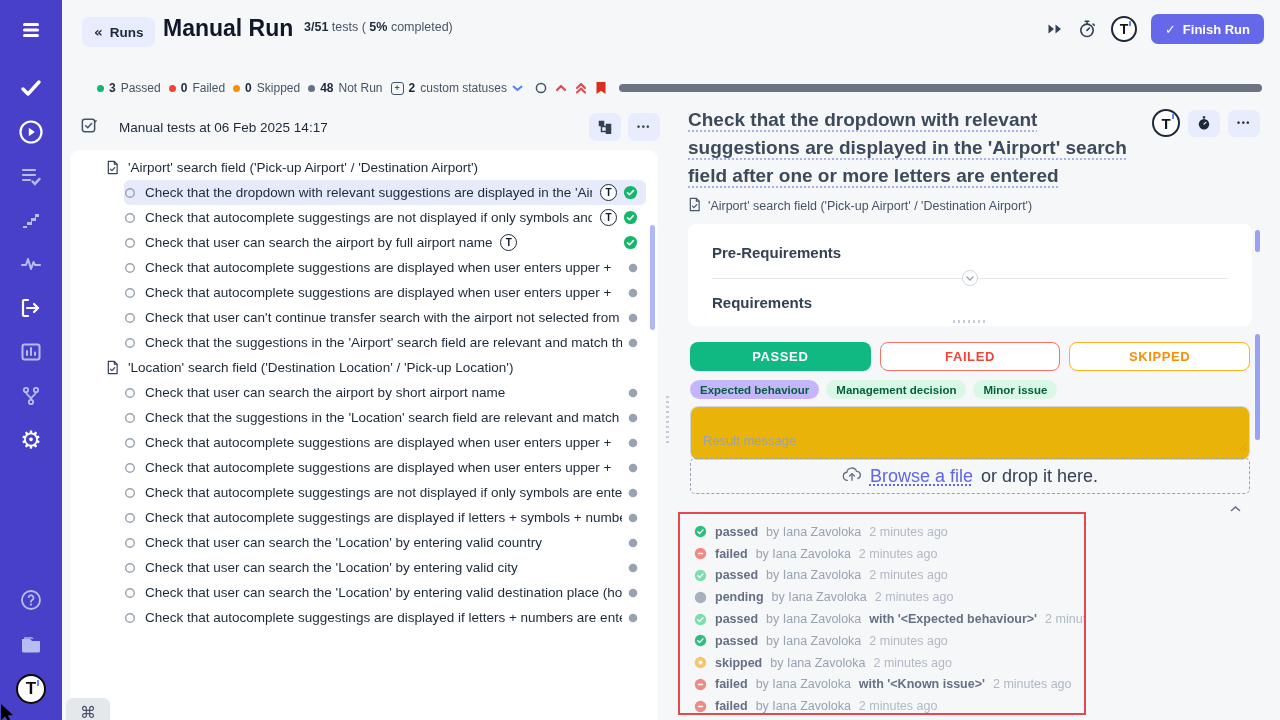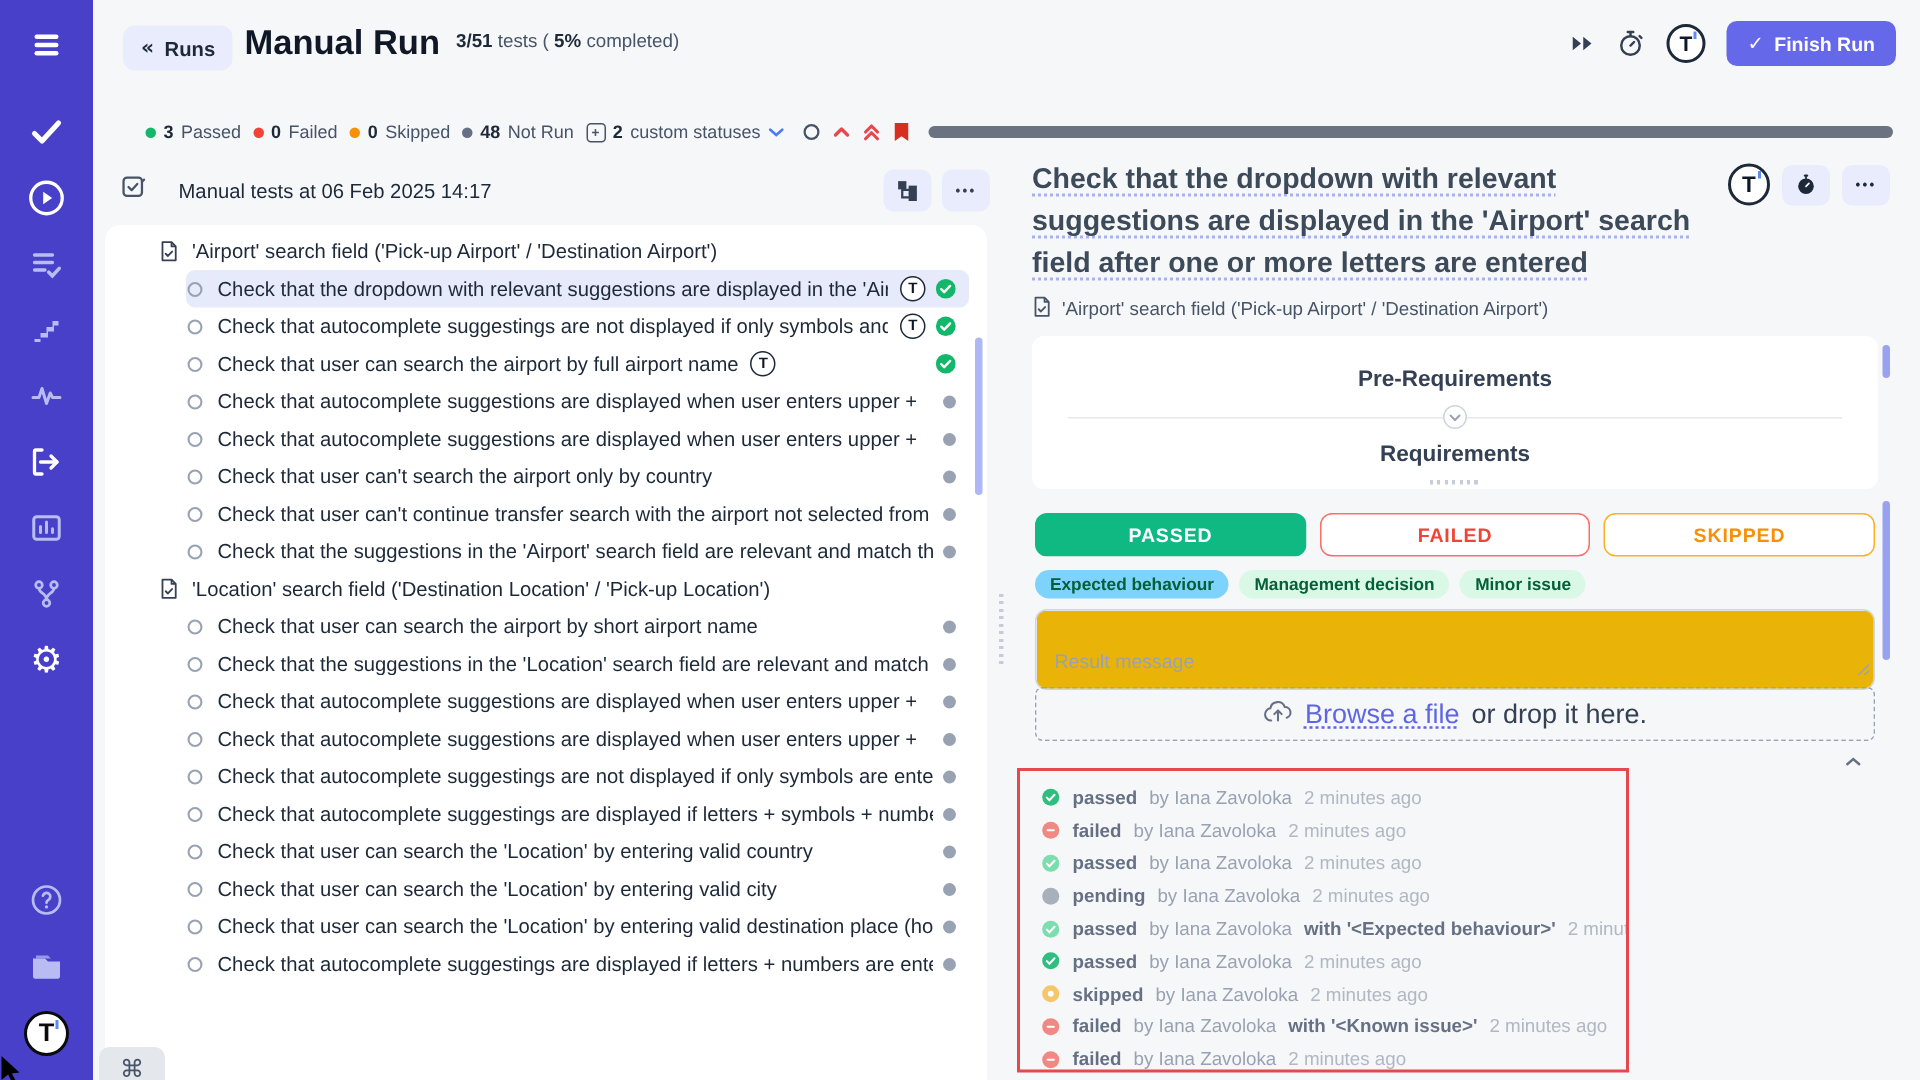--- a/index.html
+++ b/index.html
@@ -83,42 +83,42 @@
   .tlogo-md { width:28px; height:28px; border-radius:50%; background:#fff; border:2px solid #1D2939;
     display:flex; align-items:center; justify-content:center; font-weight:800; font-size:15px; color:#101828;
     position:relative; cursor:pointer; }
   .tlogo-md::after{ content:""; position:absolute; right:4px; top:3px; width:2px; height:5px; background:#5F8BFA; }
   .lav-btn { width:32px; height:27px; background:#E9ECFC; border:none; border-radius:7px;
     display:flex; align-items:center; justify-content:center; color:#1D2939; cursor:pointer; }
   .crumb { position:absolute; left:688px; top:197px; display:flex; align-items:center; gap:7px;
     font-size:12.5px; color:#475467; }
   .req-card { position:absolute; left:688px; top:224px; width:564px; height:102px; background:#fff;
     border-radius:8px; padding:20px 24px 0; }
-  .req-h { font-size:15px; font-weight:700; color:#344054;text-align:center; }
+  .req-h { font-size:15px; font-weight:700; color:#344054; }
   .req-divider { position:relative; height:1px; background:#E4E7EC; margin:17px 0 15px; }
   .req-divider .knob { position:absolute; left:50%; top:-8px; width:16px; height:16px; margin-left:-8px;
     border:1px solid #D0D5DD; background:#fff; border-radius:50%; display:flex; align-items:center;
     justify-content:center; color:#98A2B3; cursor:pointer; }
   .drag-dots-h { position:absolute; left:50%; bottom:3px; width:34px; height:3px; margin-left:-17px;
     background:repeating-linear-gradient(to right,#C6CCDA 0 2px,transparent 2px 5px); }
   .v-handle { position:absolute; left:666px; top:396px; width:3px; height:50px;
     background:repeating-linear-gradient(to bottom,#C6CCDA 0 2px,transparent 2px 5px); }
   .scroll-thumb { position:absolute; width:5px; background:#98A2F0; border-radius:3px; }
 
   .verdict-row { position:absolute; left:690px; top:342px; width:560px; display:flex; gap:9px; }
   .verdict { flex:1; height:29px; border-radius:8px; font-size:13px; font-weight:700; letter-spacing:.6px;
     display:flex; align-items:center; justify-content:center; cursor:pointer; border:1.5px solid transparent; }
   .verdict.passed { background:#10B981; color:#fff; }
   .verdict.failed { background:#fff; color:#F04438; border-color:#F97066; }
   .verdict.skipped { background:#fff; color:#F79009; border-color:#FDB022; }
 
   .tags-row { position:absolute; left:690px; top:380px; display:flex; gap:7px; }
   .tag { height:19px; border-radius:10px; padding:0 10px; font-size:11.5px; font-weight:700;
     display:flex; align-items:center; color:#05603A; cursor:pointer; }
-  .tag.strong { background:#7dd3fc; }
+  .tag.strong { background:#c4b5fd; }
   .tag.soft { background:#D9F9E6; }
 
   .result-box { position:absolute; left:690px; top:406px; width:560px; height:44px; border:1px solid #D0D5DD;
     border-radius:8px; background:#eab308; font-size:13px; color:#1D2939; padding:26px 12px; resize:none;
     font-family:"Liberation Sans", sans-serif; }
   .result-box::placeholder { color:#98A2B3; }
   .corner-grip { position:absolute; left:1238px; top:438px; color:#98A2B3; pointer-events:none; }
 
   .upload { position:absolute; left:690px; top:458px; width:560px; height:36px; border:1.5px dashed #98A2B3;
     border-radius:5px; display:flex; align-items:center; justify-content:center; gap:8px; font-size:18px;
@@ -424,35 +424,20 @@
     <span class="row-label">Check that autocomplete suggestions are displayed when user enters upper +</span>
 
     <span class="row-spacer"></span>
     <span class="row-status">
           <svg width="10" height="10" viewBox="0 0 10 10">
             <circle cx="5" cy="5" r="4.3" fill="#98A2B3"></circle>
           </svg>
         </span>
   </div>
 
-  <div class="tree-row test">
-    <span class="row-icon">
-          <svg width="12" height="12" viewBox="0 0 12 12" fill="none" stroke="#98A2B3" stroke-width="1.4">
-            <circle cx="6" cy="6" r="4.3"></circle>
-          </svg>
-        </span>
-    <span class="row-label">Check that user can't search the airport only by country</span>
-
-    <span class="row-spacer"></span>
-    <span class="row-status">
-          <svg width="10" height="10" viewBox="0 0 10 10">
-            <circle cx="5" cy="5" r="4.3" fill="#98A2B3"></circle>
-          </svg>
-        </span>
-  </div>
 
   <div class="tree-row test">
     <span class="row-icon">
           <svg width="12" height="12" viewBox="0 0 12 12" fill="none" stroke="#98A2B3" stroke-width="1.4">
             <circle cx="6" cy="6" r="4.3"></circle>
           </svg>
         </span>
     <span class="row-label">Check that user can't continue transfer search with the airport not selected from the</span>
 
     <span class="row-spacer"></span>

